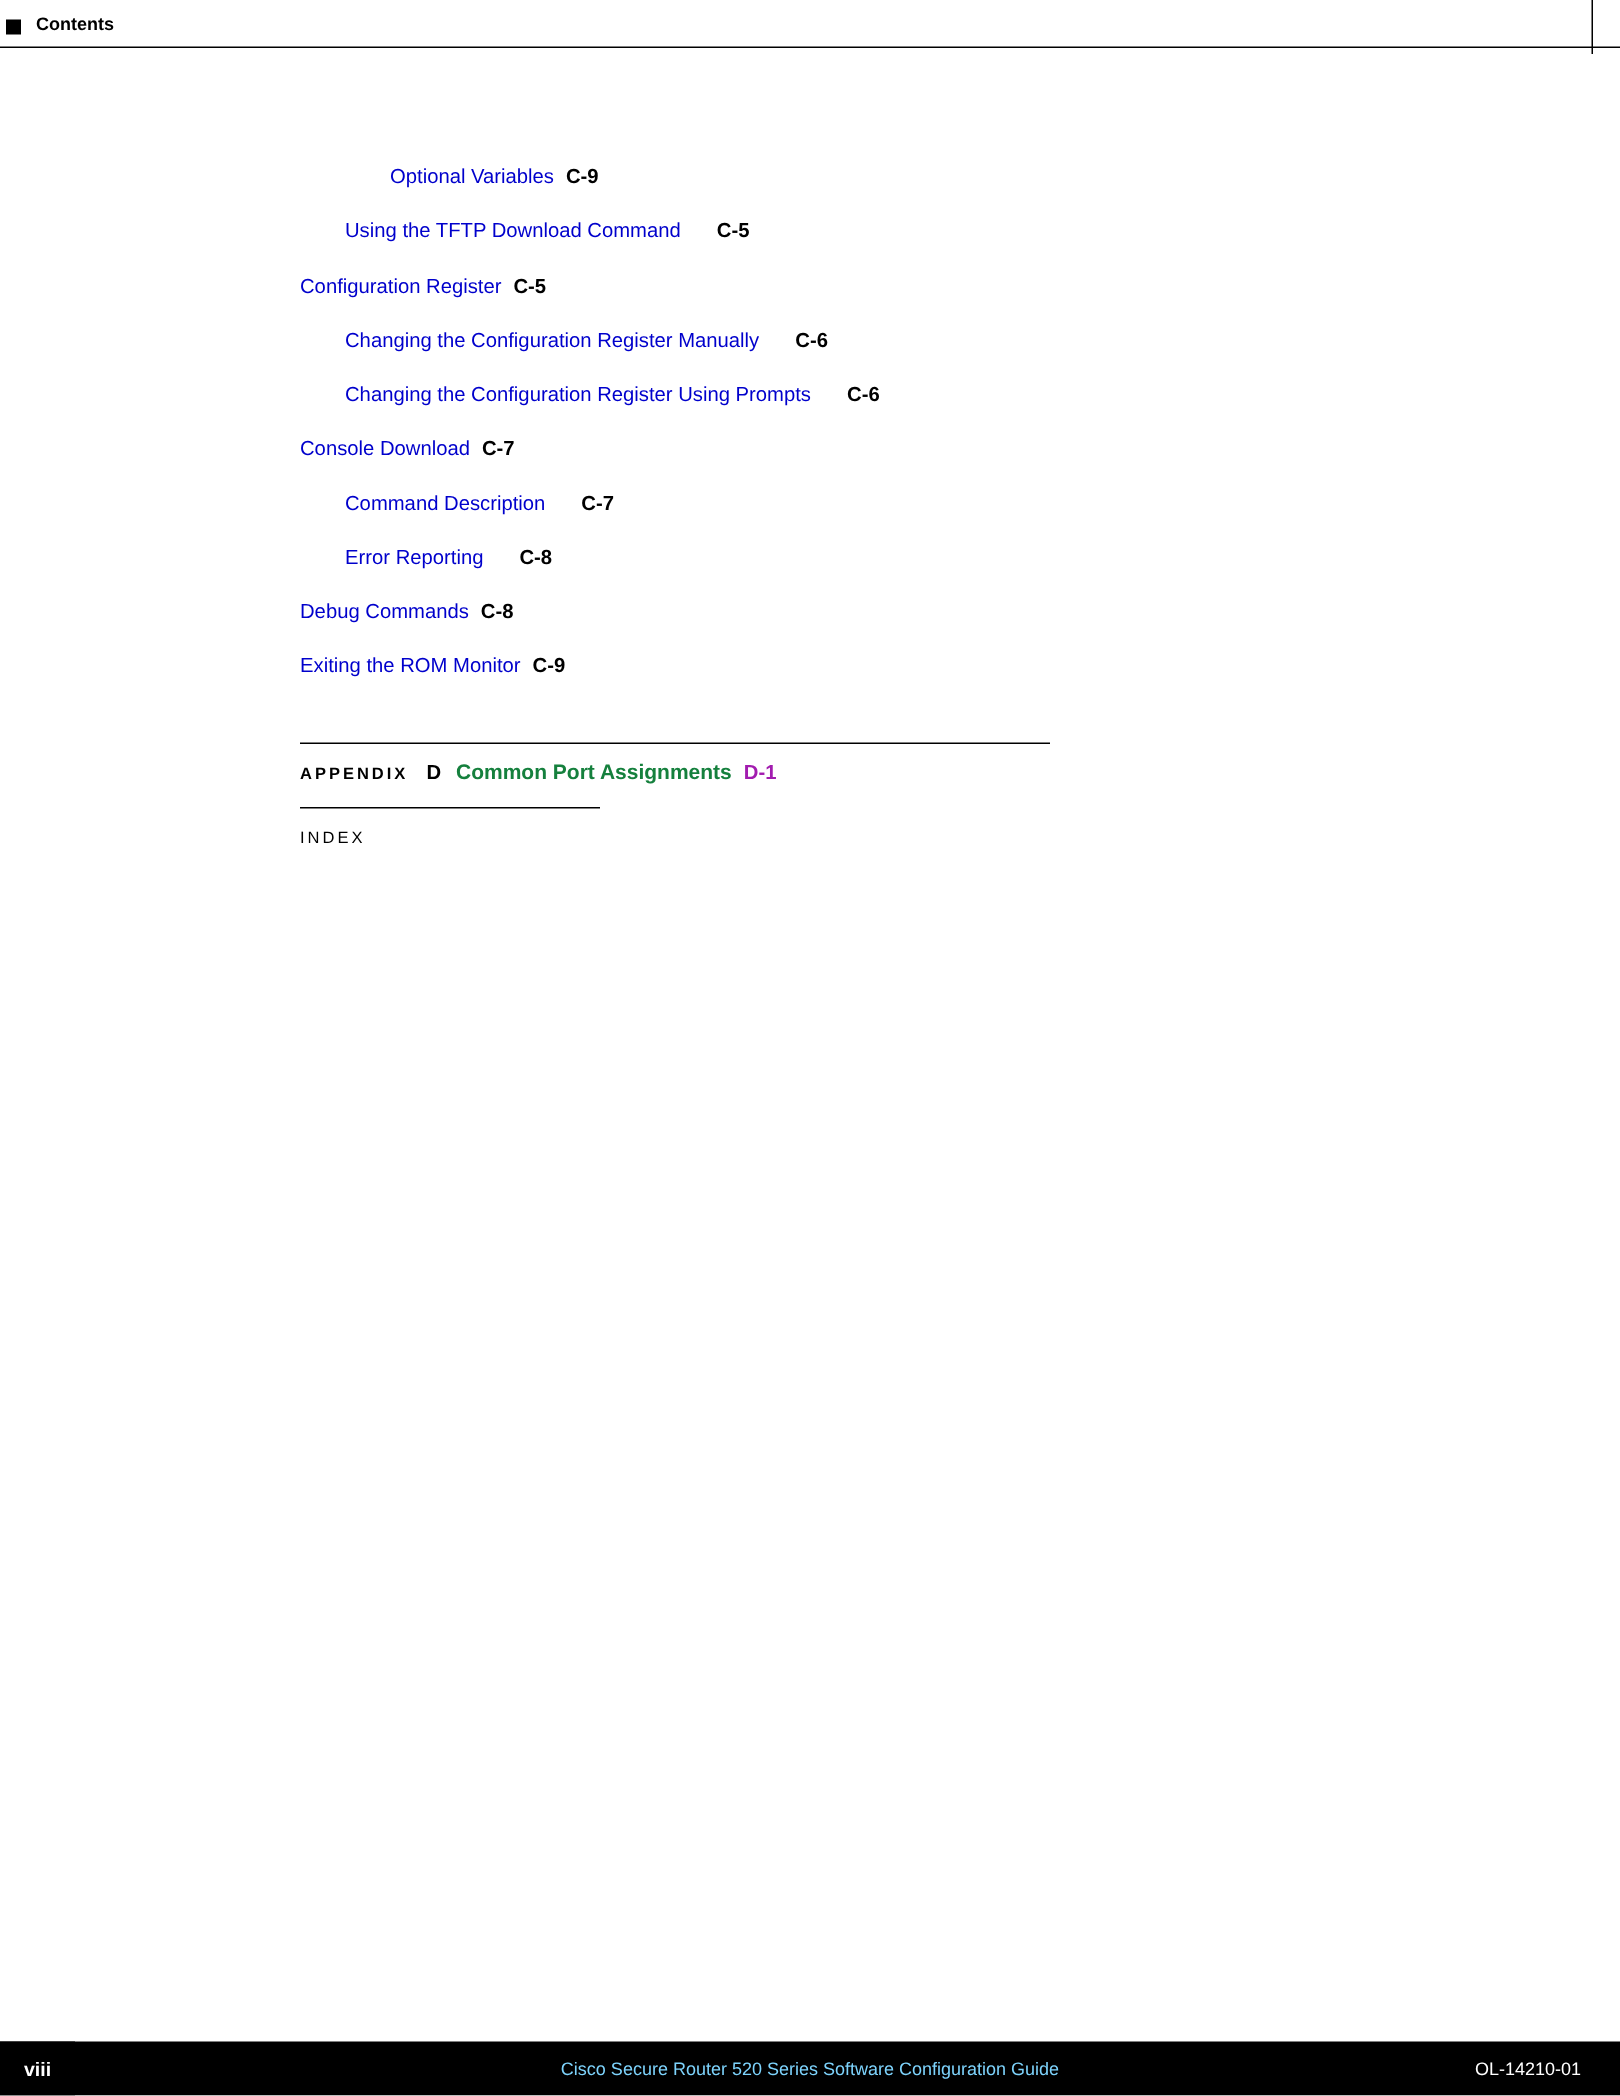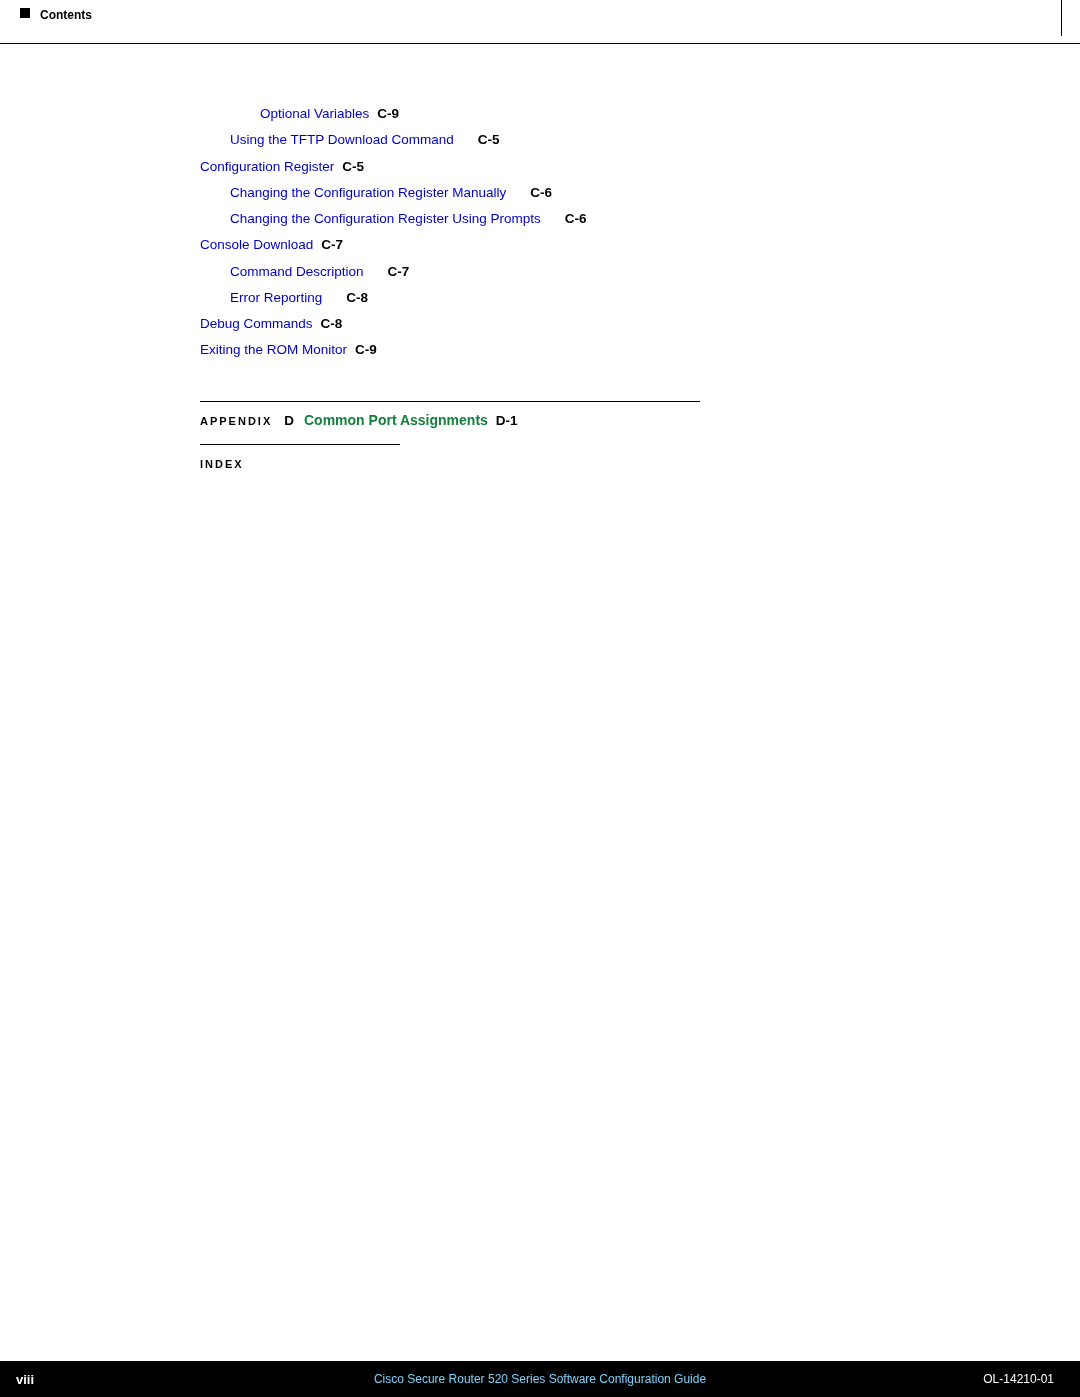--- a/index.html
+++ b/index.html
@@ -9,24 +9,24 @@
       min-height: 1397px;
       background: #fff;
       font-family: Arial, Helvetica, sans-serif;
       font-size: 14px;
       color: #000;
       position: relative;
     }
 
     .top-bar {
       display: flex;
-      align-items: flex-start;
+      align-items: flex-end;
       border-bottom: 1px solid #000;
-      padding: 8px 20px;
-      height: 44px;
+      padding: 8px 4px;
+      height: 32px;
     }
 
     .top-bar-square {
       width: 10px;
       height: 10px;
       background: #000;
       margin-right: 10px;
       flex-shrink: 0;
     }
 
@@ -48,20 +48,21 @@
     .main-content {
       padding: 60px 0 0 0;
       margin-left: 200px;
     }
 
     .toc-entry {
       display: flex;
       align-items: baseline;
       margin-bottom: 6px;
       line-height: 1.5;
+      margin-top: 16px;
     }
 
     .toc-link {
       color: #0000cc;
       text-decoration: none;
       font-size: 13.5px;
     }
 
     .toc-page {
       font-size: 13.5px;
@@ -105,34 +106,34 @@
     .appendix-title {
       color: #15803d;
       font-size: 14px;
       font-weight: bold;
       text-decoration: none;
     }
 
     .appendix-page {
       font-size: 13.5px;
       font-weight: bold;
-      color: #000000;
+      color: #a21caf;
       margin-left: 8px;
     }
 
     .index-section {
       margin-top: 16px;
       border-top: 1px solid #000;
       padding-top: 10px;
       width: 200px;
     }
 
     .index-label {
       font-size: 11px;
-      font-weight: bold;
+      font-weight: normal;
       letter-spacing: 2px;
       text-transform: uppercase;
       color: #000;
     }
 
     .bottom-bar {
       position: absolute;
       bottom: 0;
       left: 0;
       right: 0;

